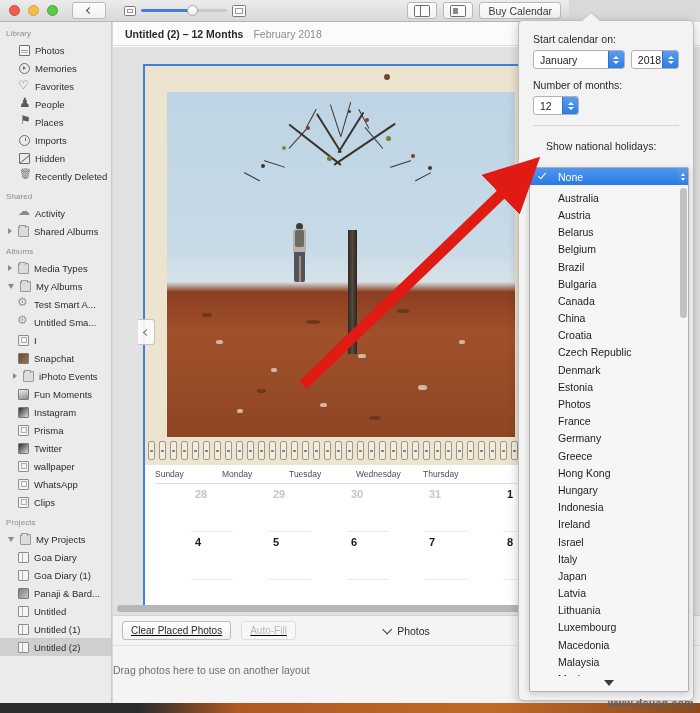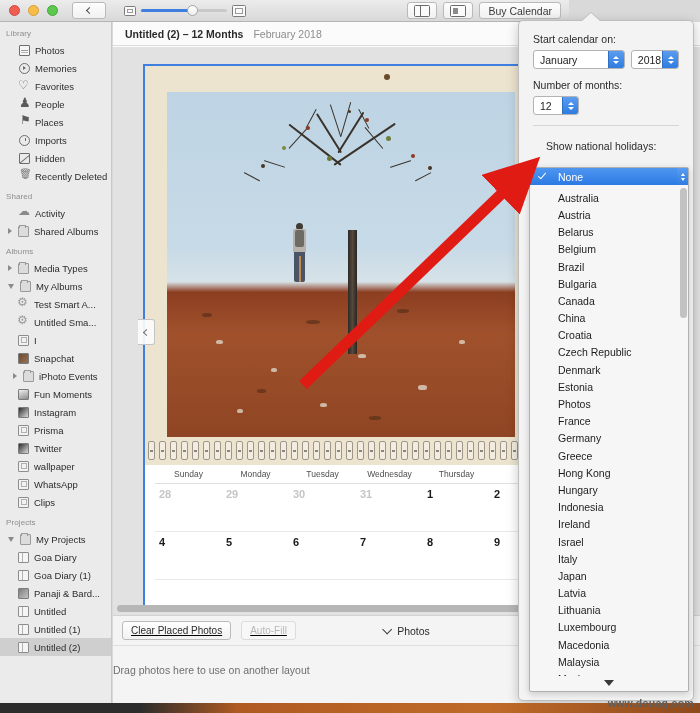--- a/index.html
+++ b/index.html
@@ -191,30 +191,31 @@
   .ring {
     position: absolute; top: 2px; width: 7px; height: 19px;
     border: 1.6px solid #9e968a; border-radius: 2px;
     background: rgba(255,255,255,.35);
   }
   .ring::after { content:''; position:absolute; left:1.2px; top:8px; right:1.2px; height:1.5px; background:#8d857a; }
 
   .cal-grid { position: absolute; top: 30px; left: 10px; right: 0; }
   .cal-days { display: flex; }
   .cal-days .d {
-    width: 67px; text-align: center;
+    width: 67px; 
     font-size: 8.5px; color: #4e4e4e;
     padding-bottom: 4px;
     border-bottom: 1px solid #e0e0e0;
   }
   .cal-row { display: flex; height: 48px; }
   .cal-row .c {
     width: 67px; padding: 4px 0 0 4px;
     font-size: 11px; font-weight: bold; color: #1a1a1a;
     border-bottom: 1px solid #e8e8e8;
+    margin-left: 36px;
   }
   .cal-row .c.dim { color: #c6c6c6; }
 
   .insert-lbl {
     position: absolute; right: 6px; bottom: 118px;
     font-size: 8px; color: #7c7c7c;
   }
 
   .nav-left {
     position: absolute; left: 25px; top: 272px;

